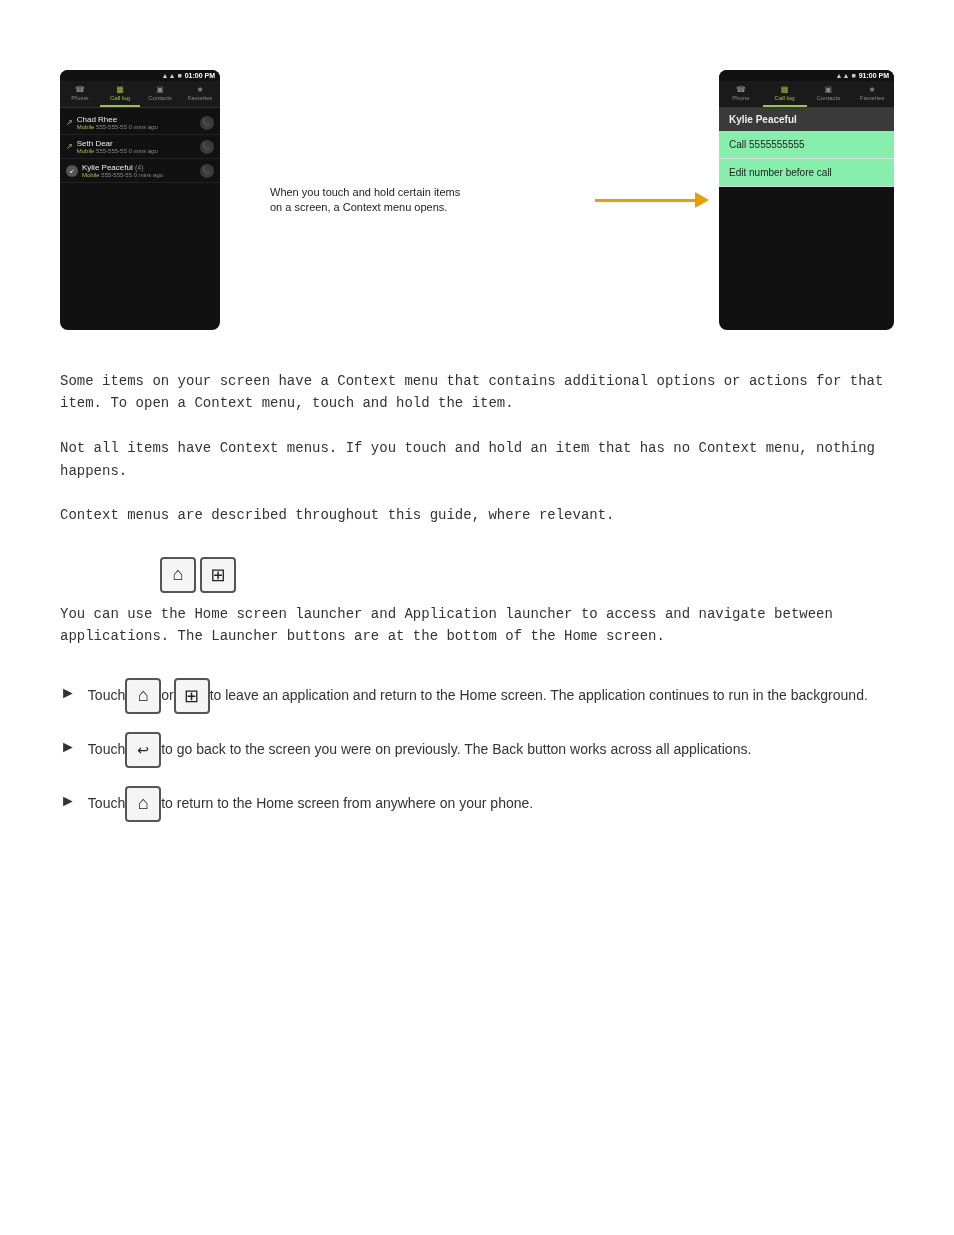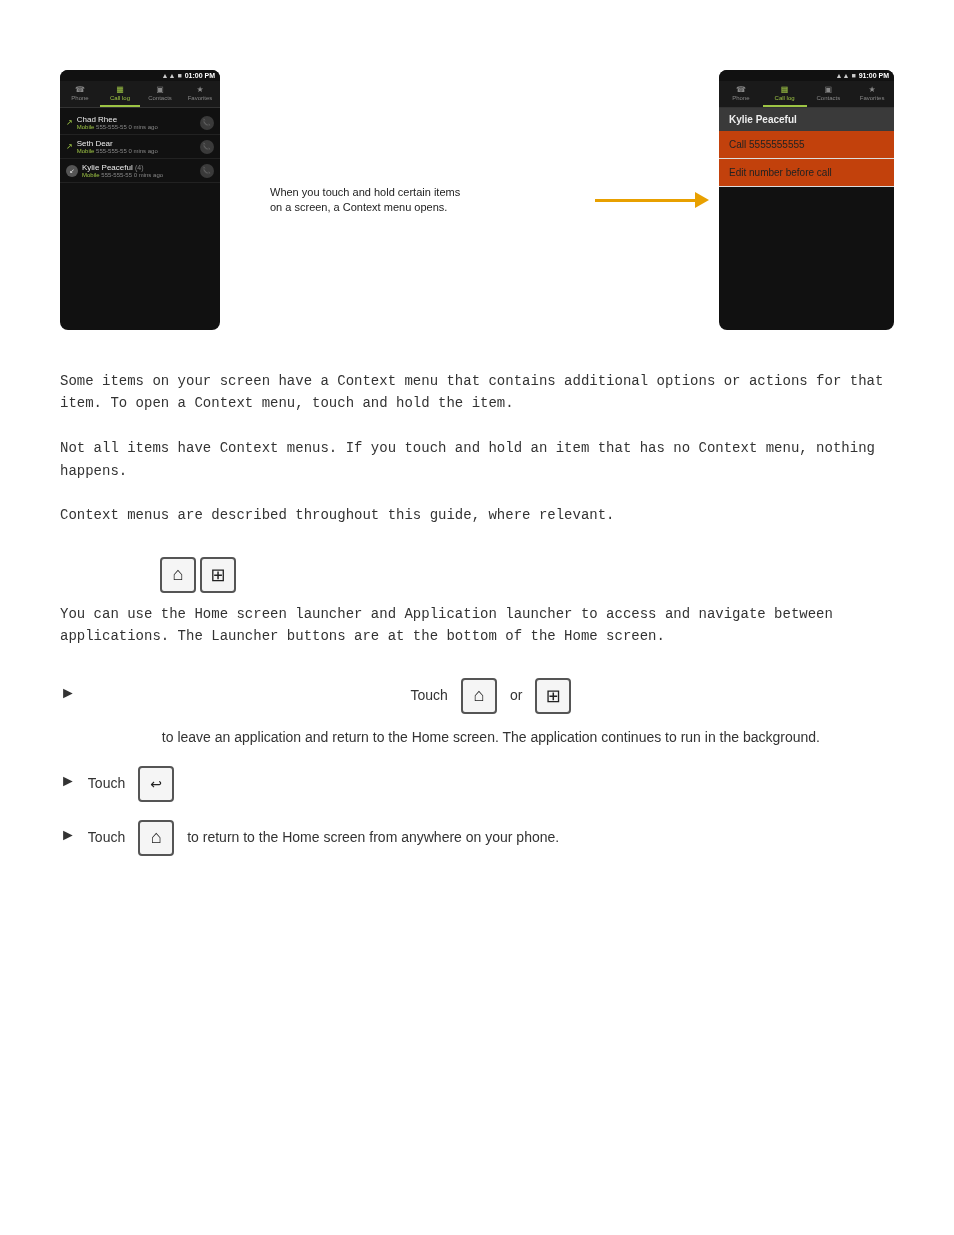--- a/index.html
+++ b/index.html
@@ -187,21 +187,21 @@
 
     .context-menu-header {
       background: #3a3a3a;
       padding: 6px 10px;
       font-size: 10px;
       color: #eee;
       font-weight: bold;
     }
 
     .context-menu-item {
-      background: #c2410c;
+      background: #86efac;
       padding: 8px 10px;
       font-size: 10px;
       color: #222;
       border-bottom: 1px solid #ddd;
     }
 
     
     .body-section {
       margin-bottom: 30px;
       line-height: 1.6;
@@ -243,23 +243,22 @@
     .bullet-arrow {
       font-size: 16px;
       color: #333;
       flex-shrink: 0;
       margin-top: 6px;
     }
 
     .bullet-content {
       display: flex;
       align-items: center;
-      gap: 13px;
+      gap: 0;
       flex-wrap: wrap;
-      justify-content: center;
     }
 
     .bullet-text {
       font-size: 14px;
       color: #333;
       line-height: 1.5;
     }
 
     .icon-inline {
       width: 36px;
@@ -418,20 +417,21 @@
         <span class="icon-inline">⊞</span>
         <span class="bullet-text">to leave an application and return to the Home screen. The application continues to run in the background.</span>
       </div>
     </div>
 
     <div class="bullet-row">
       <span class="bullet-arrow">►</span>
       <div class="bullet-content">
         <span class="bullet-text">Touch</span>
         <span class="icon-inline" style="font-size:14px;">↩</span>
+        <span class="bullet-text">to go back to the screen you were on previously. The Back button works across all applications.</span>
       </div>
     </div>
 
     <div class="bullet-row">
       <span class="bullet-arrow">►</span>
       <div class="bullet-content">
         <span class="bullet-text">Touch</span>
         <span class="icon-inline">⌂</span>
         <span class="bullet-text">to return to the Home screen from anywhere on your phone.</span>
       </div>

